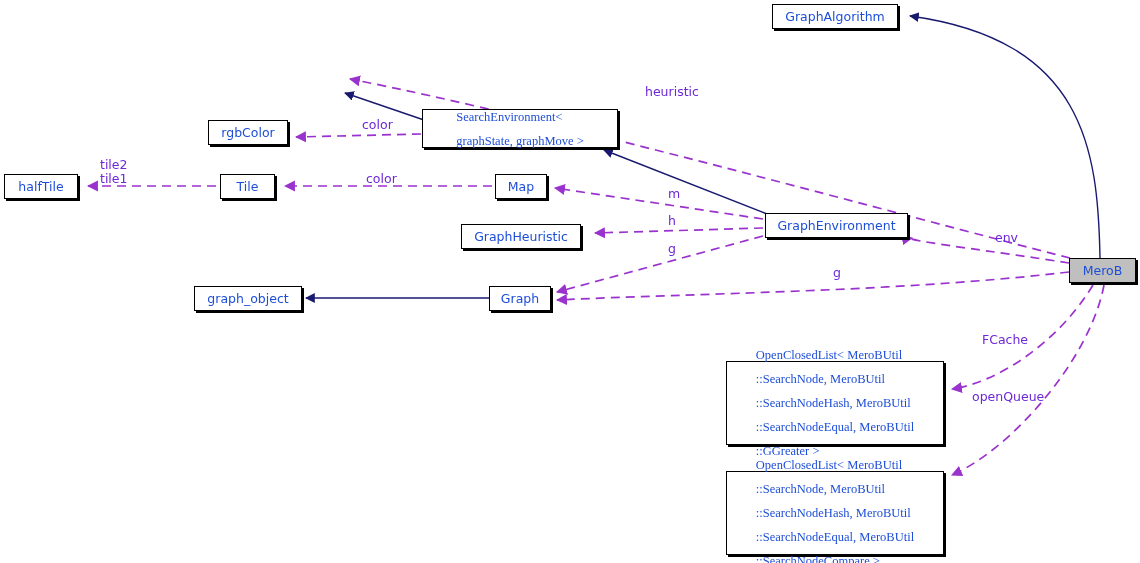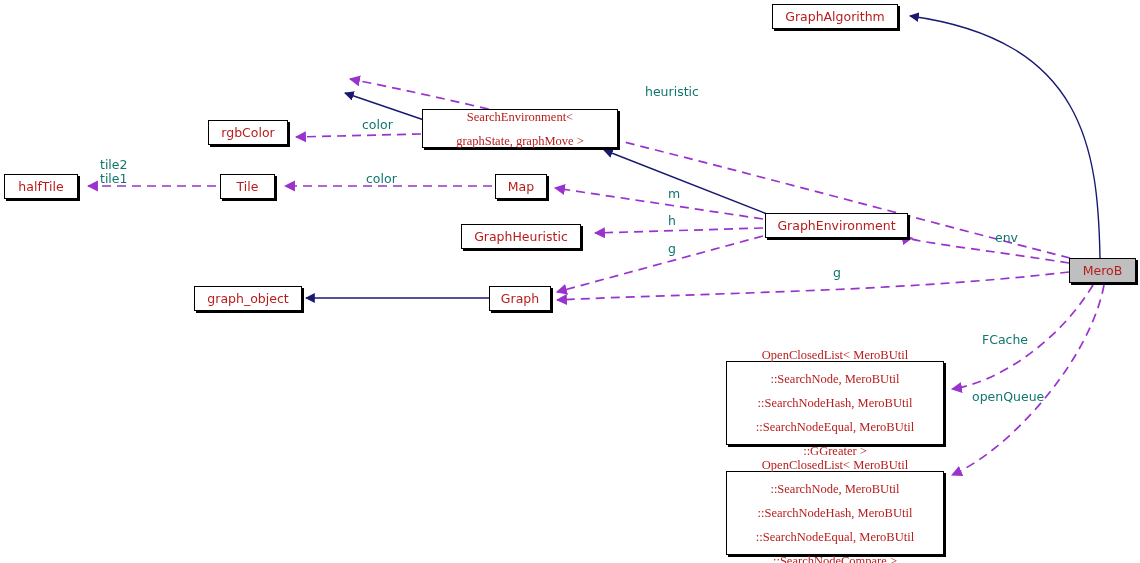--- a/index.html
+++ b/index.html
@@ -10,37 +10,37 @@
     font-family:"DejaVu Sans","Liberation Sans",sans-serif;
     overflow:hidden;
   }
   svg#edges{position:absolute;left:0;top:0;width:1140px;height:563px;}
 
   .node{
     position:absolute;
     box-sizing:border-box;
     border:1px solid #000000;
     background:#ffffff;
-    color:#b91c1c;
+    color:#1d4ed8;
     font-size:12.5px;
     line-height:15px;
     display:flex;
     align-items:center;
     justify-content:center;
-    text-align:center;
+    text-align:left;
     box-shadow:2px 2px 0 0 #000000;
     white-space:pre;
     z-index:3;
   }
   .node.current{background:#bfbfbf;}
   .node.multiline{line-height:24px;font-family:Liberation Serif, serif;}
   .elabel{
     position:absolute;
     font-size:12.5px;
-    color:#0f766e;
+    color:#6d28d9;
     white-space:pre;
     z-index:4;
     background:transparent;
   }
 </style>
 </head>
 <body>
 
 <div id="canvas">
 

